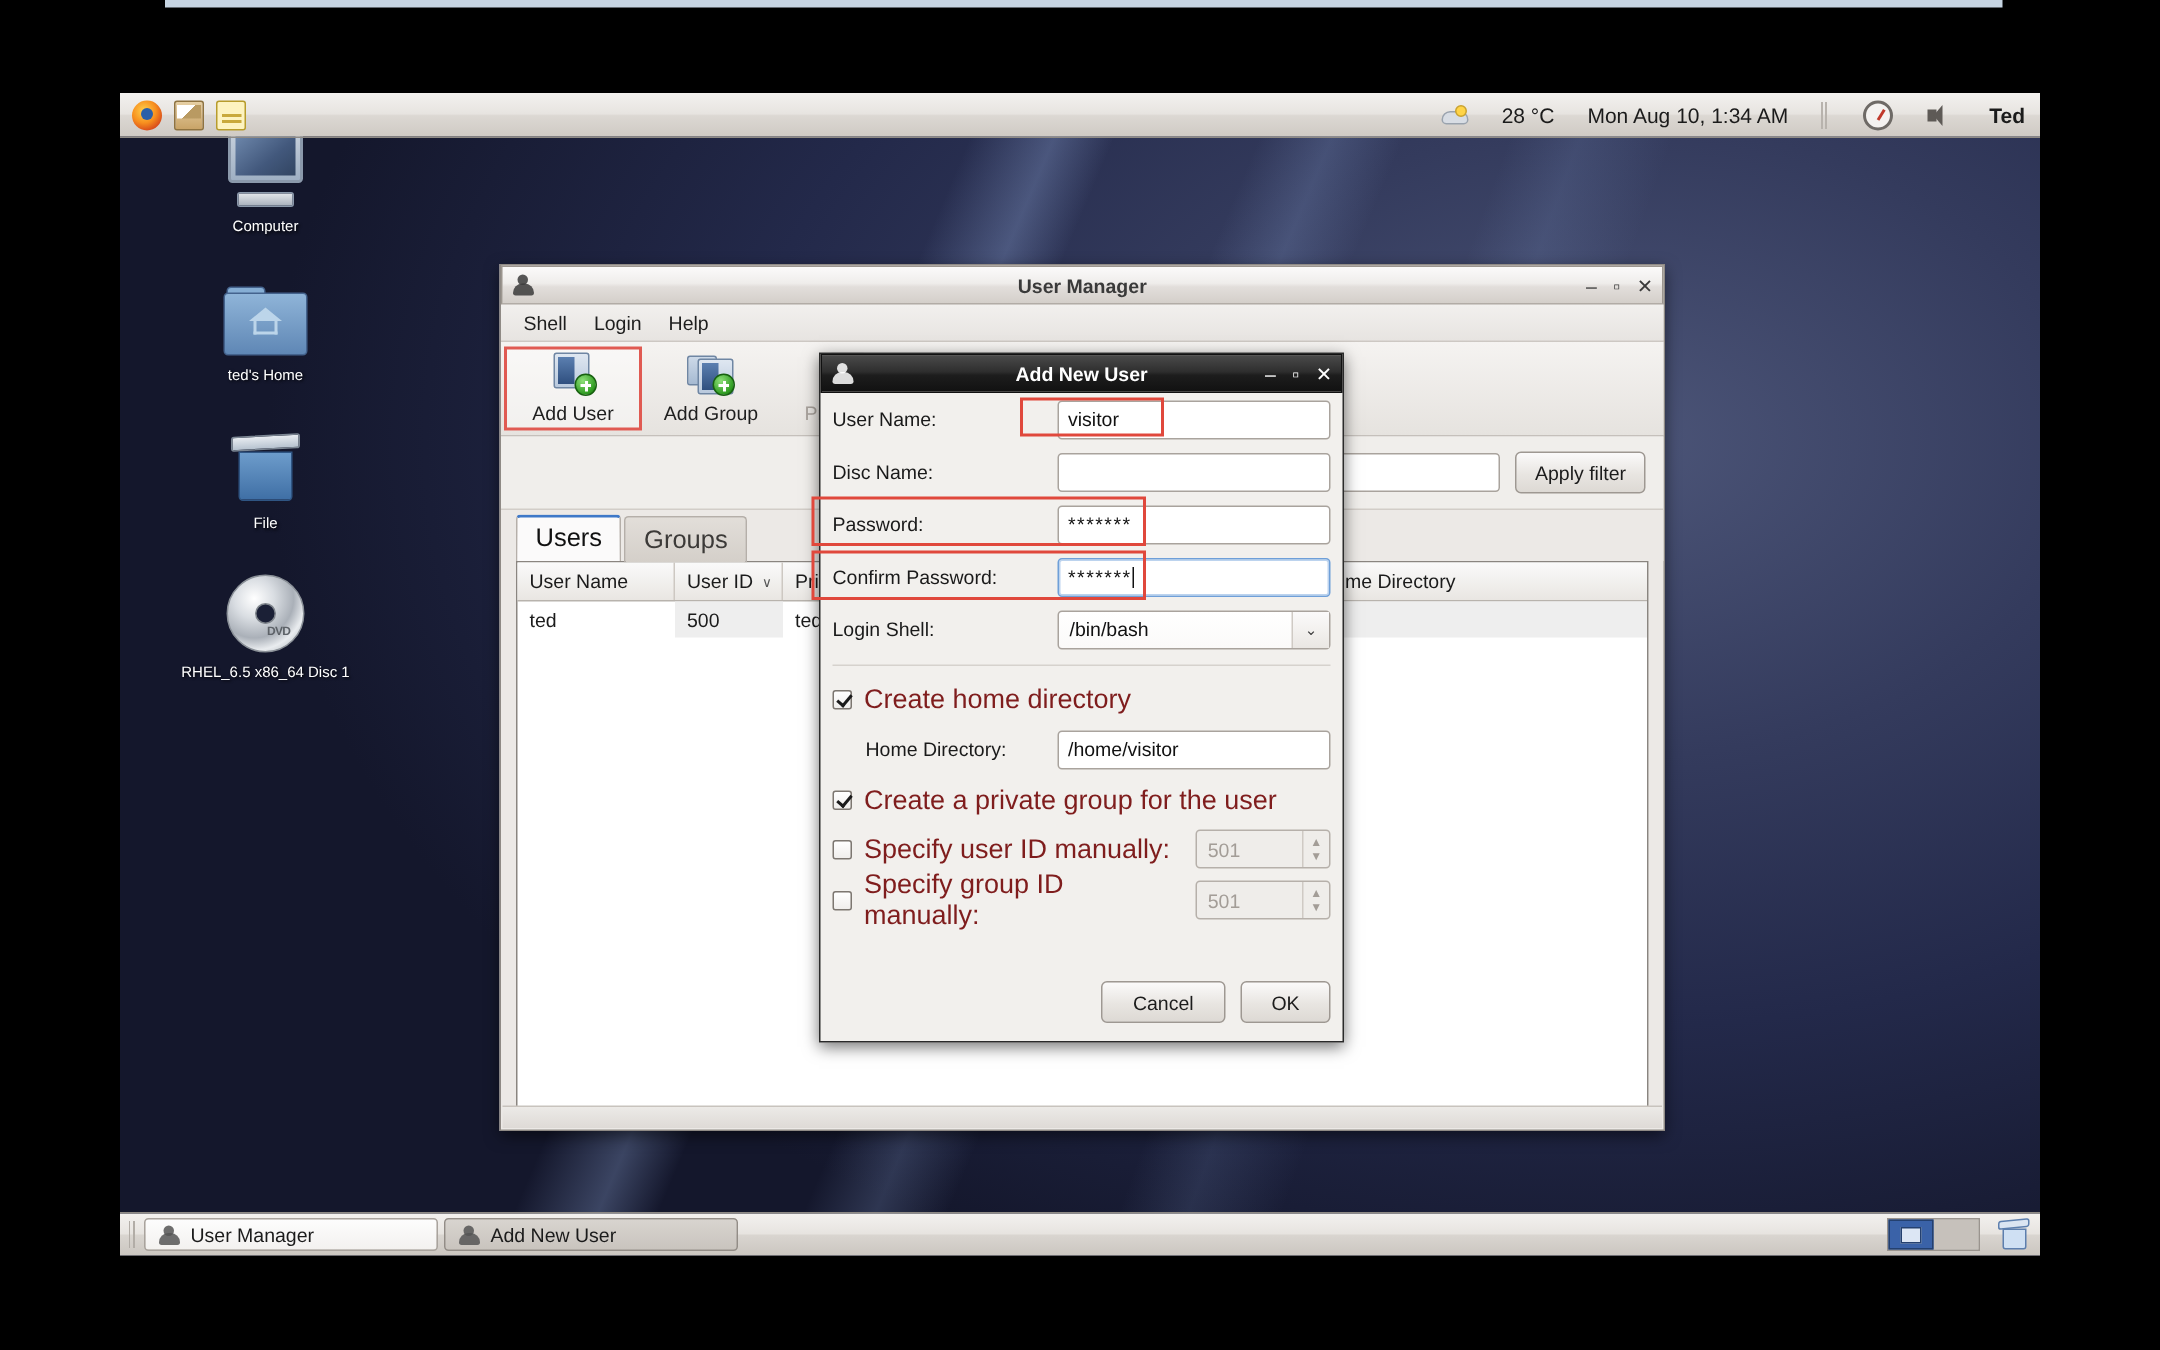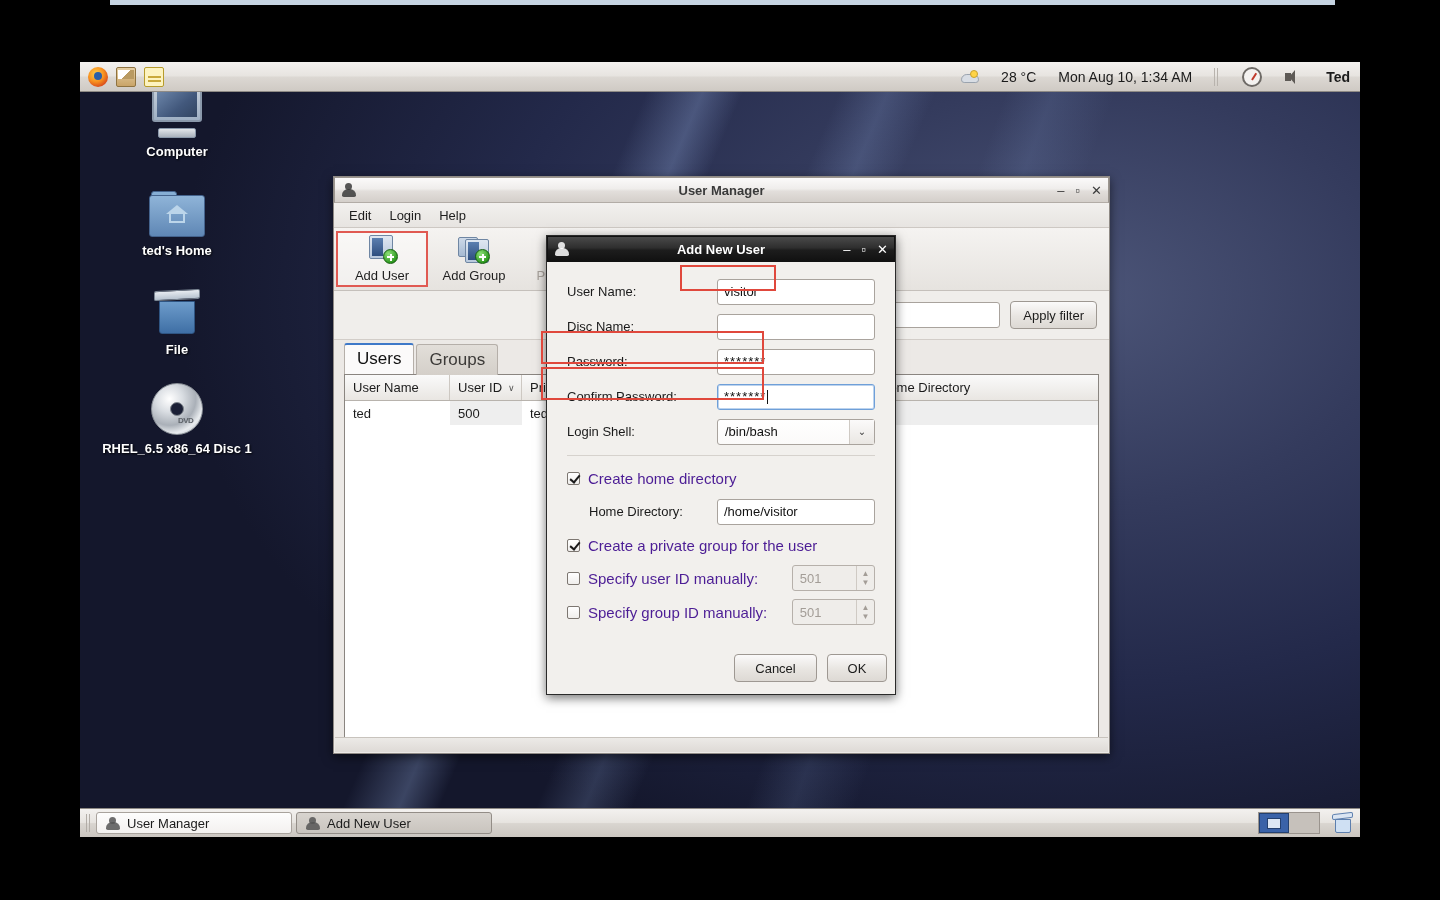--- a/index.html
+++ b/index.html
@@ -103,23 +103,22 @@
     content:""; position:absolute; left:5px; top:1px; border-style:solid;
     border-width: 7px 6px 7px 0; border-color: transparent #5e5a56 transparent transparent;
   }
   .panel-user { font-weight: bold; font-size: 14px; padding-left: 2px; }
 
   
   .desk-icons { position: absolute; left: 8px; top: 20px; width: 178px; }
   .desk-icon { width: 178px; margin-bottom: 22px; text-align: center; cursor: default; }
   .desk-icon .glyph { height: 56px; display:flex; align-items:flex-end; justify-content:center; }
   .desk-icon .cap {
-    color: #fff; font-size: 13px; line-height: 15px; margin-top: 6px;
+    color: #fff; font-size: 10px; line-height: 15px; margin-top: 6px;
     text-shadow: 1px 1px 2px rgba(0,0,0,.9);
-    font-weight: bold;
   }
   .g-computer { width: 62px; height: 54px; position: relative; }
   .g-computer .scr {
     position:absolute; left:6px; top:0; width:50px; height:38px; border-radius:3px;
     background: linear-gradient(to bottom,#c9d2dd,#9fb0c4); border:2px solid #8b99ab; box-sizing:border-box;
   }
   .g-computer .scr:after {
     content:""; position:absolute; left:3px; top:3px; right:3px; bottom:3px;
     background: linear-gradient(140deg,#6f89ad,#42587c 60%,#324562);
   }
@@ -277,35 +276,35 @@
     border-right: 1px solid #cdc8c2; box-sizing: border-box; cursor: default; white-space: nowrap; overflow: hidden;
   }
   .th .caret { margin-left: 6px; font-size: 9px; color:#555; }
   .trow { display: flex; height: 24px; }
   .td { font-size: 13px; color:#1b1b1b; display:flex; align-items:center; padding: 0 8px; box-sizing:border-box; white-space:nowrap; }
   .td.alt { background: #eeeeee; }
   .statusbar { position:absolute; left:1px; right:1px; bottom:1px; height: 14px; background: linear-gradient(to bottom,#eceae7,#dedad6); border-top:1px solid #c8c3bd; }
 
   
   #add-user-dialog { left: 546px; top: 235px; width: 350px; height: 460px; background:#f2f0ed; border:1px solid #2a2a2a; box-sizing: border-box; }
-  .dlg-body { padding: 12px; }
+  .dlg-body { padding: 0; }
   .form-row { display: flex; align-items: center; height: 35px; padding: 0 8px; position: relative; }
   .form-label { font-size: 13px; color:#1a1a1a; width: 150px; flex: none; }
   .form-label.indent { padding-left: 22px; width: 128px; }
   .dlg-sep { height: 1px; background: #d6d2cd; margin: 6px 8px; }
   .chk-row { display:flex; align-items:center; gap: 8px; height: 32px; padding: 0 8px; }
   .gtk-check {
     width: 13px; height: 13px; border: 1px solid #7d7771; background: linear-gradient(to bottom,#ffffff,#f0eeec);
     border-radius: 2px; position: relative; flex: none; box-sizing: border-box; cursor: default;
   }
   .gtk-check.checked:after {
     content:""; position:absolute; left:3.5px; top:0px; width:4px; height:8px;
     border:solid #1b1b1b; border-width: 0 2px 2px 0; transform: rotate(40deg);
   }
-  .chk-label { font-size: 15px; color: #4c1d95; }
+  .chk-label { font-size: 18px; color: #7f1d1d; }
   .spin {
     width: 100px; height: 26px; border:1px solid #b6b0aa; border-radius: 3px; background:#efedea;
     display:flex; align-items:center; font-size: 13px; color:#a39d97; padding-left: 7px; box-sizing:border-box;
     position: relative;
   }
   .spin .arrows {
     position:absolute; right: 0; top:0; bottom:0; width: 17px; border-left: 1px solid #cfcac4;
     display:flex; flex-direction: column; align-items:center; justify-content:center; gap:3px; color:#a39d97; font-size:8px;
   }
   .combo {
@@ -435,21 +434,21 @@
       <div class="tb-icon people-icon"></div>
       <div class="tb-title">User Manager</div>
       <div class="tb-buttons">
         <div class="tb-btn">–</div>
         <div class="tb-btn">▫</div>
         <div class="tb-btn">✕</div>
       </div>
     </div>
 
     <div class="menubar">
-      <span>Edit</span>
+      <span>Shell</span>
       <span>Login</span>
       <span>Help</span>
     </div>
 
     <div class="toolbar">
       <div class="tb-item highlight">
         <div class="tbi-glyph">
           <div class="user-card"></div>
             <div class="plus-badge"></div>
         </div>

